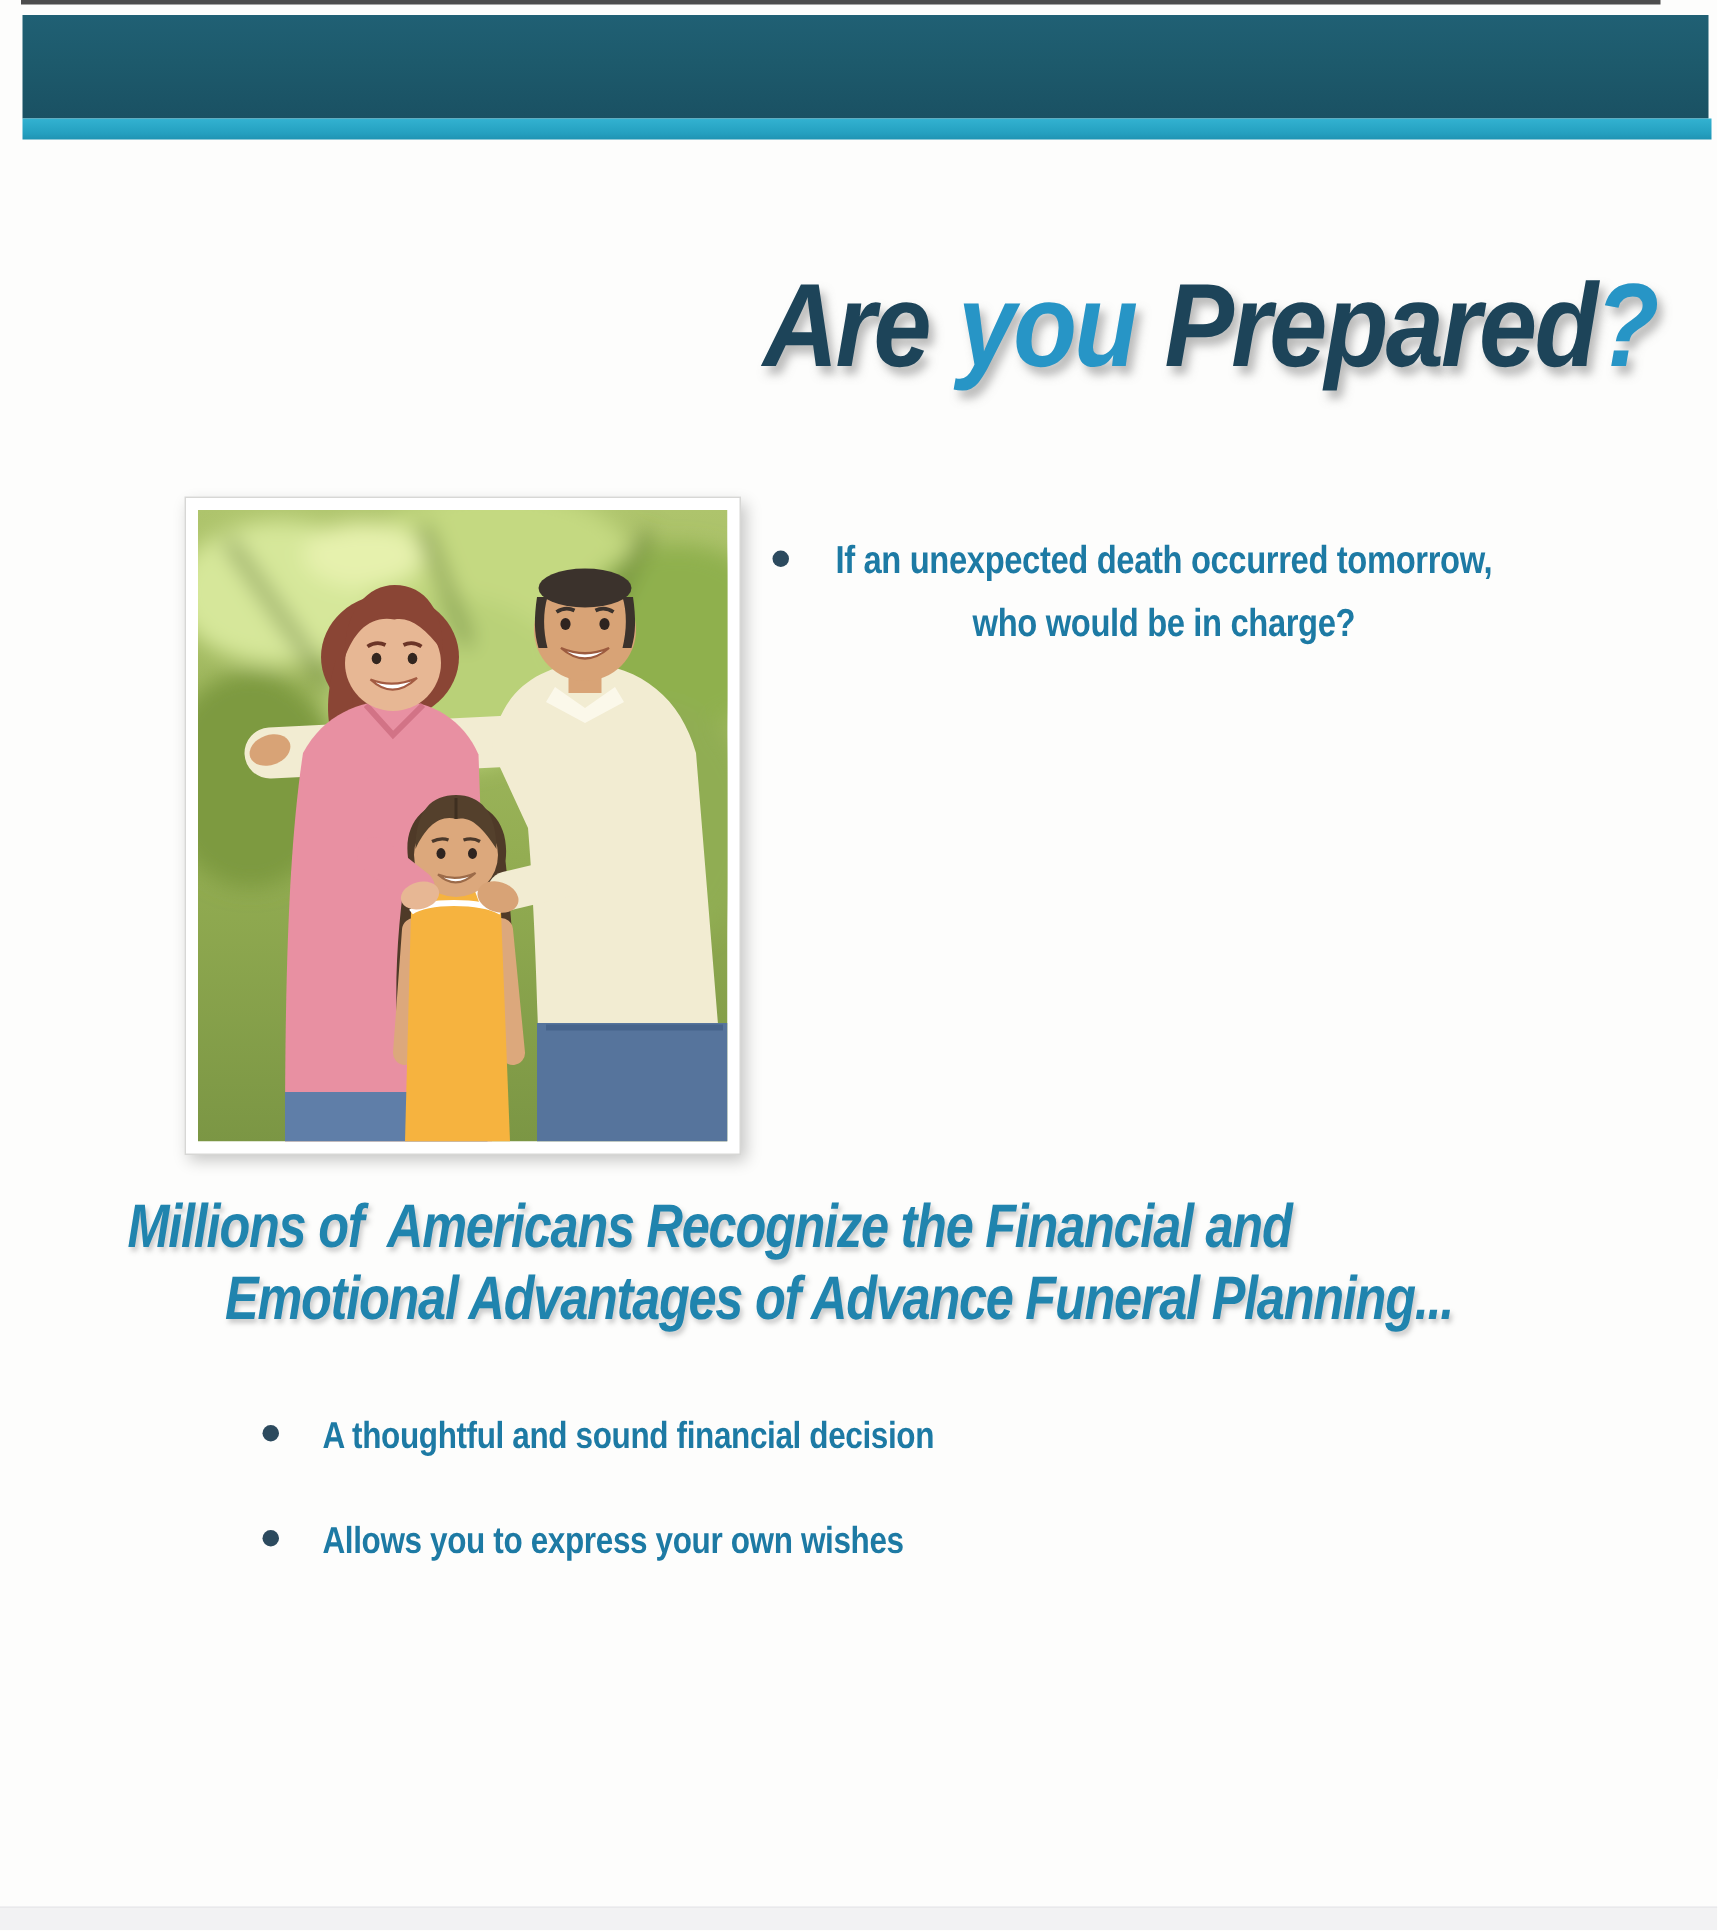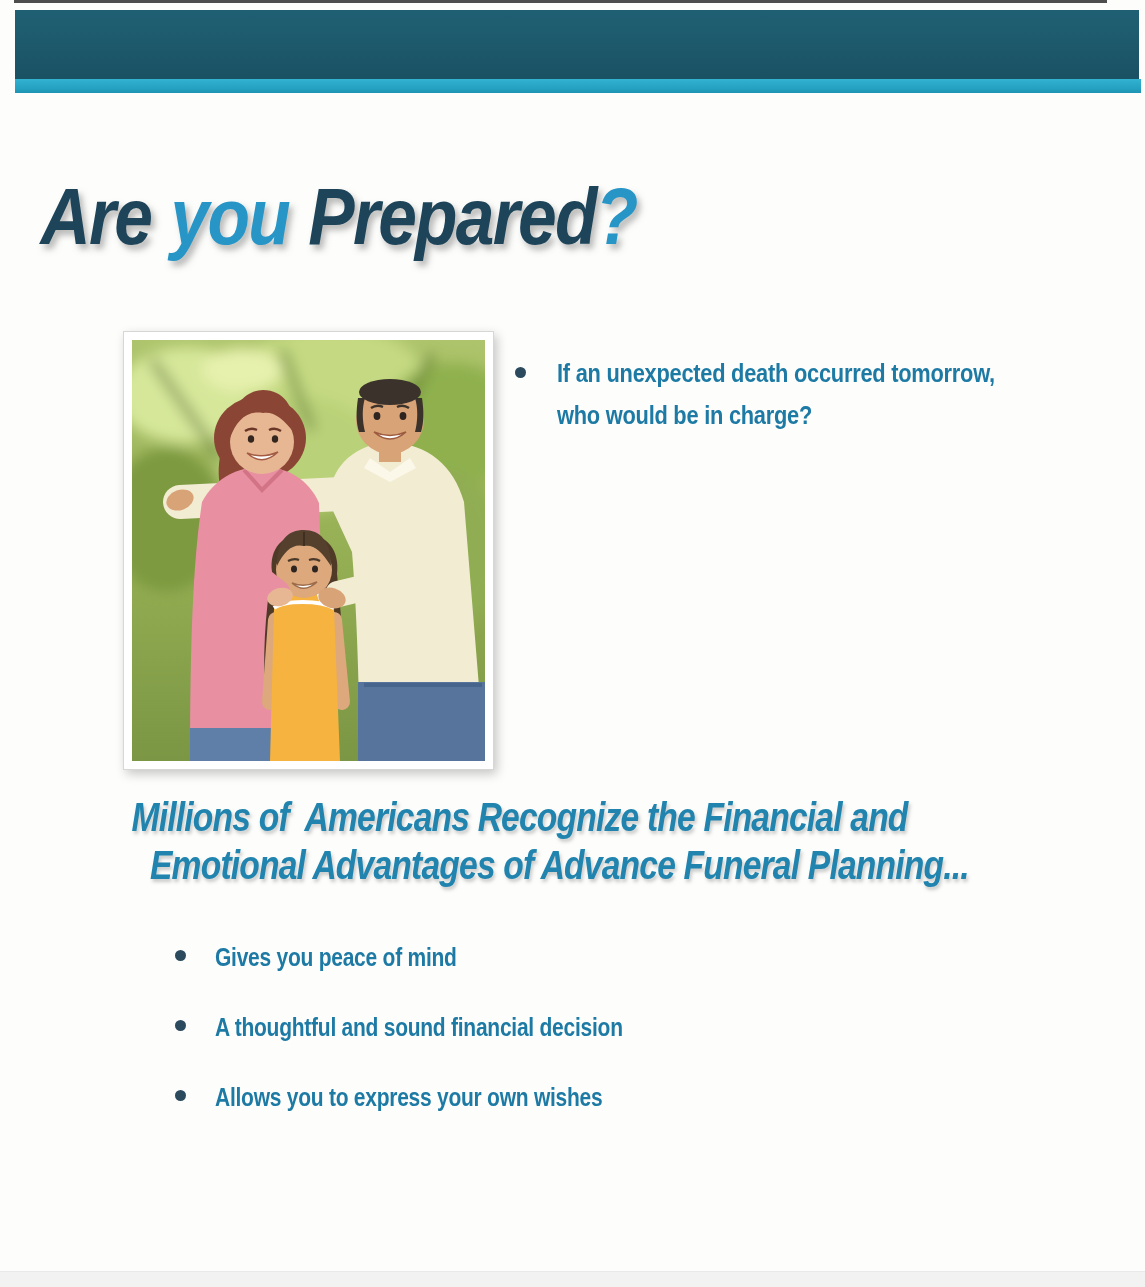--- a/index.html
+++ b/index.html
@@ -19,39 +19,39 @@
     position:absolute;top:10px;left:15px;right:6px;height:69px;
     background:linear-gradient(180deg,#206074 0%,#1d5a6c 45%,#1a5163 100%);
   }
   .banner-strip{
     position:absolute;top:79px;left:15px;right:4px;height:14px;
     background:linear-gradient(180deg,#33b2d1 0%,#24a0c0 70%,#1f93b3 100%);
   }
   
   .title{
     position:absolute;top:176px;left:0;width:100%;
-    margin:0;text-align:left;
+    margin:0;text-align:right;
     font-size:79px;line-height:1.05;font-weight:bold;font-style:italic;
     letter-spacing:-2px;
   }
   .title-inner{display:inline-block;transform:scaleX(.88);white-space:nowrap;
     text-shadow:4px 5px 7px rgba(115,115,115,.5);}
   .t-dark{color:#1d4459;}
   .t-accent{color:#2795c6;}
   .w-gap{margin-right:22px;}
   
   .photo-frame{
     position:absolute;top:331px;left:123px;
     background:#ffffff;padding:8px;
     border:1px solid #d7d7d5;
     box-shadow:3px 4px 10px rgba(0,0,0,.22);
   }
   .photo-frame svg{display:block;}
   
-  ul.blist{list-style:none;margin:0;padding:0;position:absolute;}
+  ul.blist{list-style:none;margin:0;padding:0;position:absolute;text-align:center;}
   ul.blist li{display:flex;align-items:flex-start;}
   .dot{flex:0 0 11px;width:11px;height:11px;border-radius:50%;
     background:#2c4a5e;margin-top:15px;}
   .btext{color:#1d7aa4;font-weight:bold;letter-spacing:-.3px;
     transform:scaleX(.84);transform-origin:left top;}
   .bl{display:block;white-space:pre;}
   .bl:empty{display:none;}
   .intro-list{top:352px;left:515px;width:600px;font-size:26px;}
   .intro-list .btext{line-height:42px;}
   .intro-list .dot{margin-right:31px;}
@@ -59,21 +59,20 @@
   .benefit-list{top:936px;left:175px;width:940px;font-size:25px;}
   .benefit-list .btext{line-height:42px;}
   .benefit-list .dot{margin-right:29px;margin-top:14px;}
   .benefit-list li{margin-bottom:28px;}
   
   .heading{
     position:absolute;top:793px;left:0;width:1145px;margin:0;
     color:#2084ae;font-size:41px;line-height:48px;
     font-weight:bold;font-style:italic;letter-spacing:-1px;
     text-shadow:2px 3px 4px rgba(140,140,140,.45);
-    text-align:center;
   }
   .h-line{display:block;white-space:pre;transform:scaleX(.82);transform-origin:left top;}
   .h-line1{margin-left:85px;}
   .h-line2{margin-left:150px;}
   
   .footer-strip{
     position:absolute;left:0;right:0;bottom:0;height:15px;
     background:#f2f2f3;border-top:1px solid #e9e9eb;
   }
 </style>
@@ -180,26 +179,20 @@
 
   <h2 class="heading">
     <span class="h-line h-line1">Millions of  Americans Recognize the Financial and</span>
     <span class="h-line h-line2">Emotional Advantages of Advance Funeral Planning...</span>
   </h2>
 
   <ul class="blist benefit-list">
     <li>
       <span class="dot"></span>
       <span class="btext">
-          <span class="bl">Gives you peace of mind</span>
-        </span>
-    </li>
-    <li>
-      <span class="dot"></span>
-      <span class="btext">
           <span class="bl">A thoughtful and sound financial decision</span>
         </span>
     </li>
     <li>
       <span class="dot"></span>
       <span class="btext">
           <span class="bl">Allows you to express your own wishes</span>
         </span>
     </li>
   </ul>

